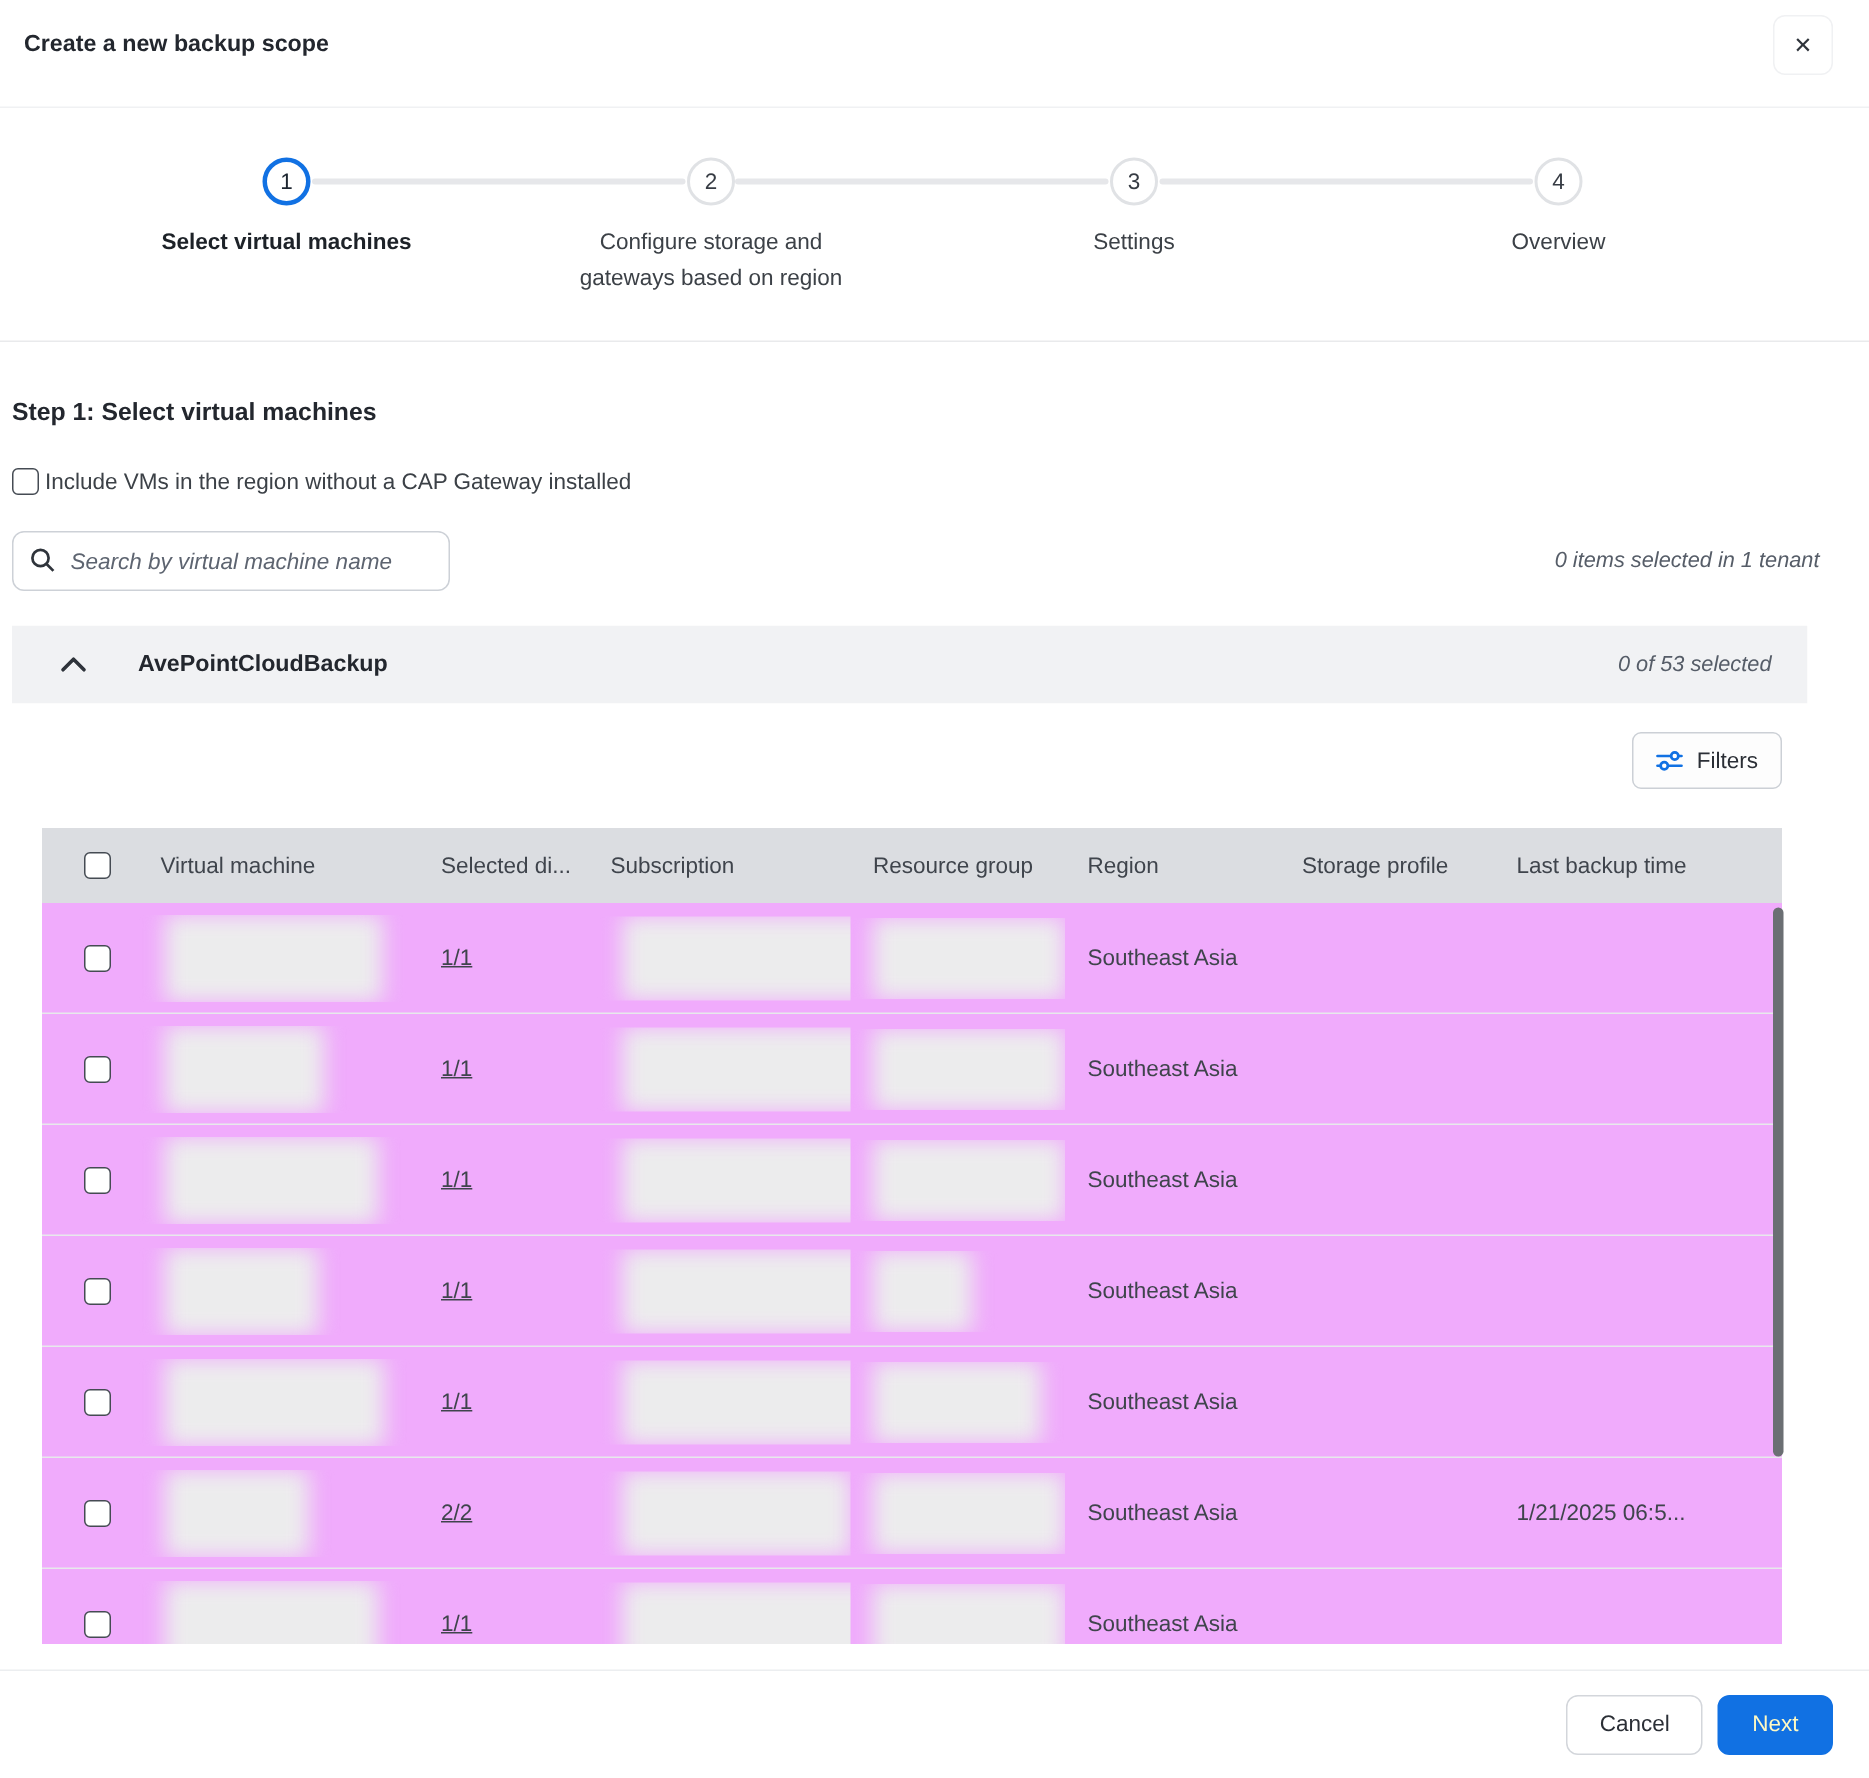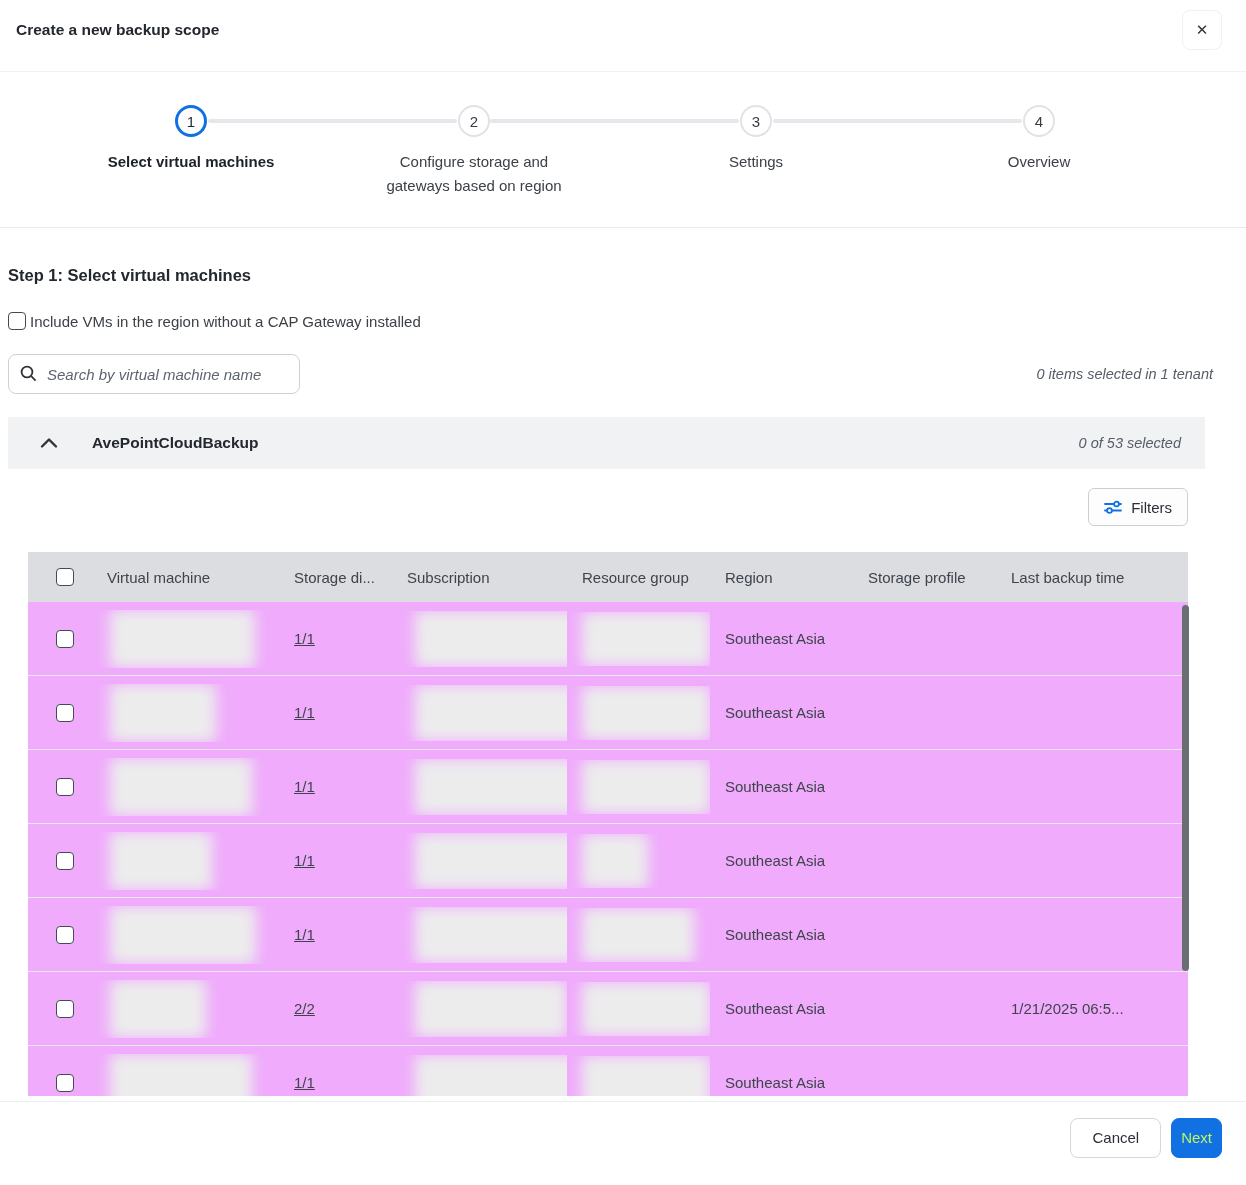--- a/index.html
+++ b/index.html
@@ -85,27 +85,27 @@
   .t-row:nth-of-type(5) .blob-rg{width:66px;}
   .t-row:nth-of-type(6) .blob-vm{width:146px;}
   .t-row:nth-of-type(6) .blob-rg{width:112px;}
   .t-row:nth-of-type(7) .blob-vm{width:96px;}
   .t-row:nth-of-type(7) .blob-sub{width:152px;}
 
   .scroll-thumb{position:absolute;right:16px;top:136px;width:7px;height:366px;border-radius:4px;
     background:var(--scrollbar);cursor:grab;}
 
   
-  .dlg-footer{position:absolute;left:0;bottom:12px;width:100%;height:72px;background:#fff;
+  .dlg-footer{position:absolute;left:0;bottom:0;width:100%;height:72px;background:#fff;
     border-top:1px solid #eceef0;display:flex;align-items:center;justify-content:flex-end;
     gap:10px;padding-right:24px;}
   .btn{height:40px;border-radius:8px;font-size:15px;cursor:pointer;
     font-family:"Liberation Sans","DejaVu Sans",sans-serif;}
   .btn-cancel{padding:0 21px;background:#fff;border:1px solid #d3d6db;color:#2b2f36;}
-  .btn-next{padding:0 9px;background:var(--accent-blue);border:1px solid var(--accent-blue);color:#bef264;}
+  .btn-next{padding:0 22px;background:var(--accent-blue);border:1px solid var(--accent-blue);color:#fef9c3;}
 </style>
 </head>
 <body>
 
 <div class="dialog">
 
   <div class="dlg-header">
     <div class="dlg-title">Create a new backup scope</div>
     <div class="close-btn">
       <span>✕</span>
@@ -176,21 +176,21 @@
             <span>Filters</span>
           </button>
         </div>
 
         <div class="table">
           <div class="t-grid t-head">
             <div class="hcell c-check">
                 <span class="cb"></span>
               </div>
             <div class="hcell">Virtual machine</div>
-            <div class="hcell">Storage di...</div>
+            <div class="hcell">Selected di...</div>
             <div class="hcell">Subscription</div>
             <div class="hcell">Resource group</div>
             <div class="hcell">Region</div>
             <div class="hcell">Storage profile</div>
             <div class="hcell">Last backup time</div>
           </div>
 
           <div class="t-grid t-row">
             <div class="cell c-check">
                 <span class="cb"></span>

